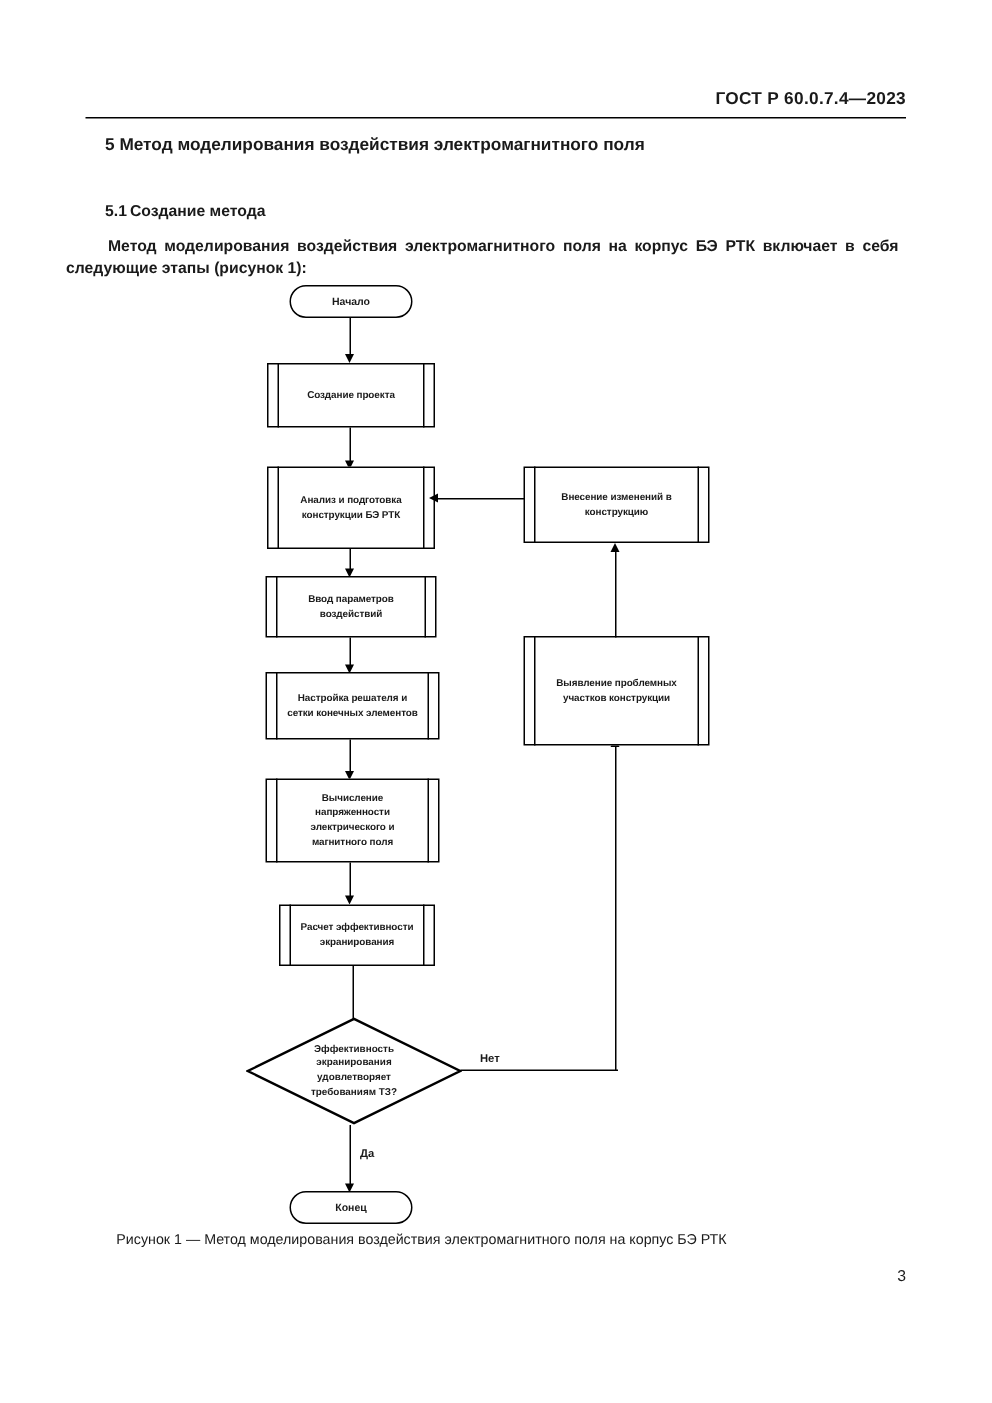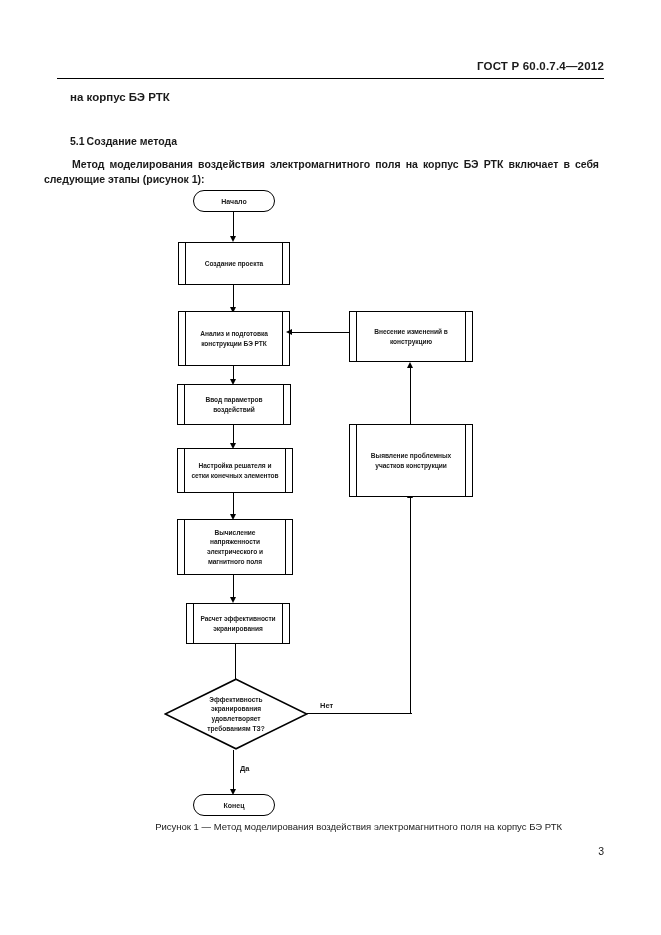--- a/index.html
+++ b/index.html
@@ -67,21 +67,21 @@
     text-indent: 28px;
     font-weight: bold;
   }
 
   
   .fig-caption {
     position: absolute;
     top: 821px;
     left: 0;
     width: 562px;
-    text-align: right;
+    text-align: center;
     font-size: 9.5px;
   }
   .folio {
     position: absolute;
     top: 845px;
     right: 57px;
     font-size: 10.5px;
   }
 
   
@@ -186,25 +186,25 @@
   .edge-label {
     position: absolute;
     font-size: 7.5px;
     font-weight: bold;
     white-space: nowrap;
   }
 </style>
 </head>
 <body>
 
-<div class="page-header">ГОСТ Р 60.0.7.4—2012</div>
+<div class="page-header">ГОСТ Р 60.0.7.4—2023</div>
 <div class="header-rule"></div>
 
 <div class="sec-title">
-  <span class="line2">на корпус БЭ РТК</span>
+  <span>5 Метод моделирования воздействия электромагнитного поля</span>
 </div>
 
 <div class="sub-title">
   <span class="num">5.1</span><span>Создание метода</span>
 </div>
 
 <div class="body-par">Метод моделирования воздействия электромагнитного поля на корпус БЭ РТК включает в себя следующие этапы (рисунок 1):</div>
 
 <div class="chart">
 

